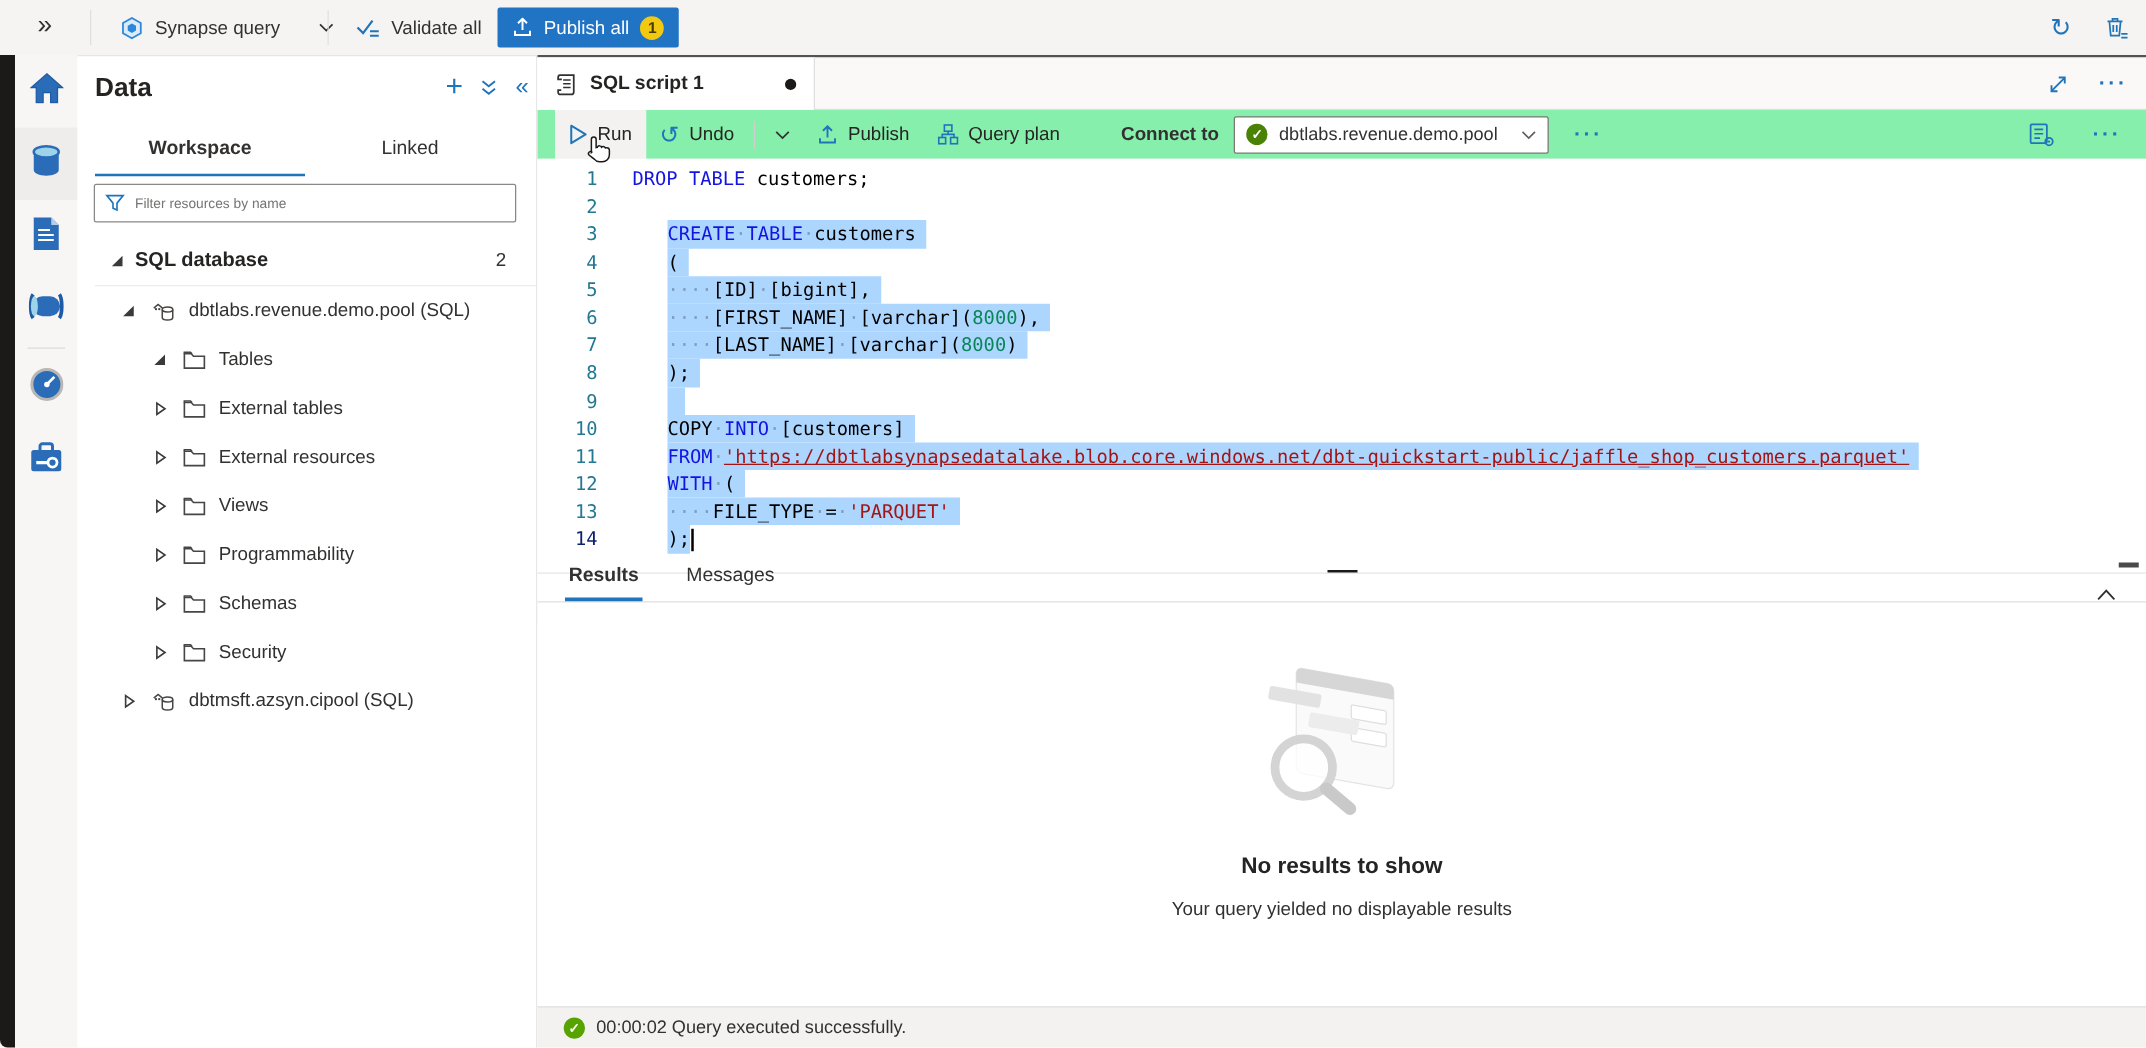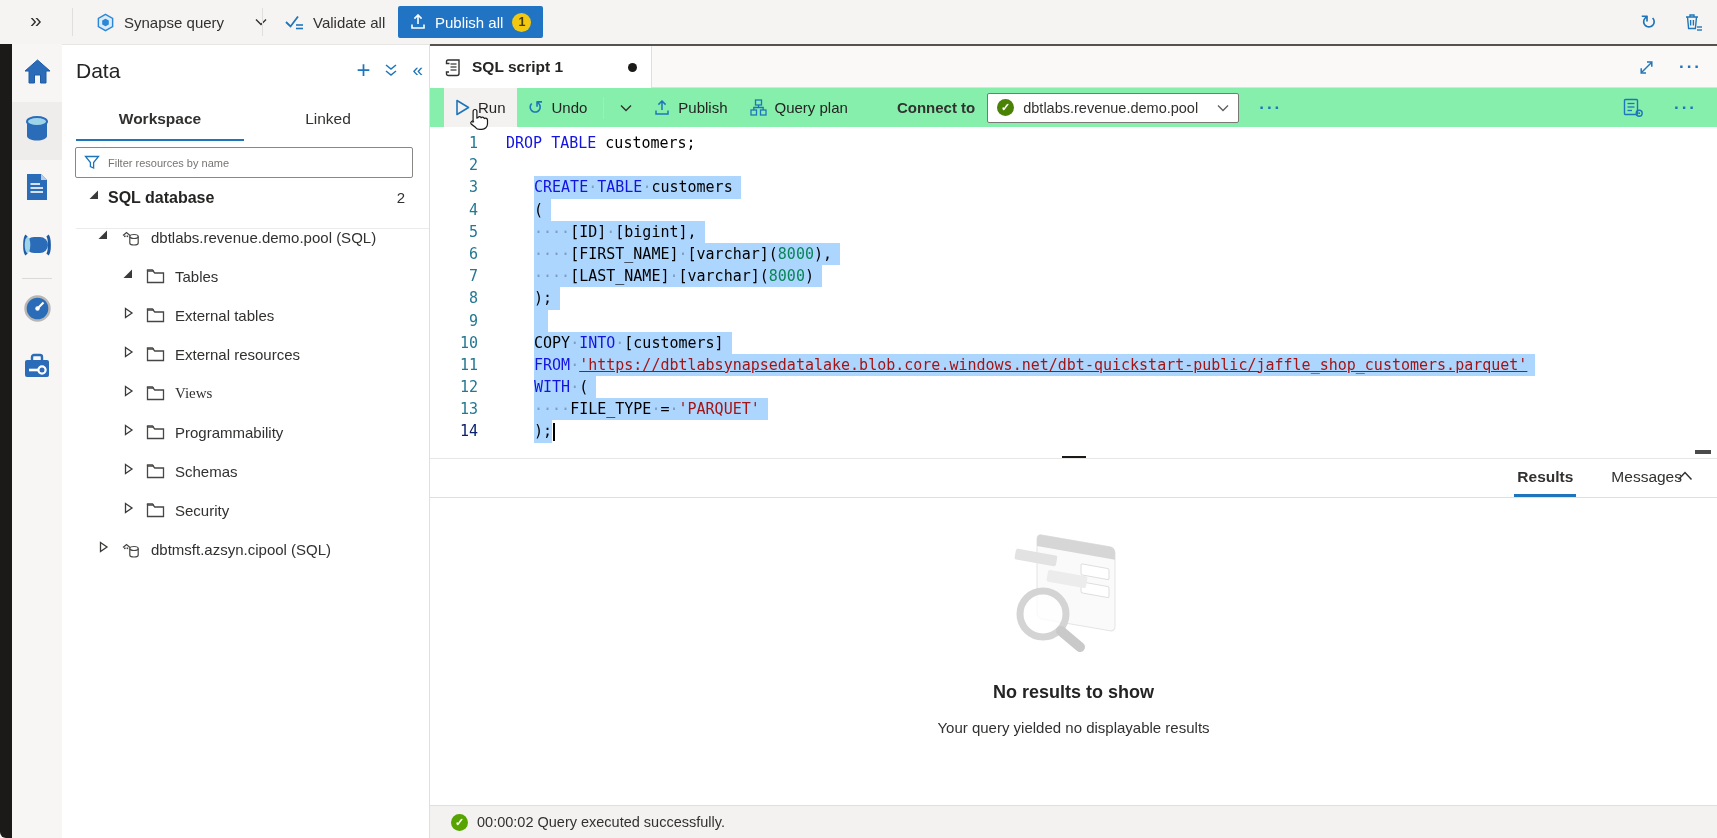--- a/index.html
+++ b/index.html
@@ -26,33 +26,33 @@
   .rail { position:absolute; left:0; top:44px; bottom:0; width:62px; background:#f7f6f5; }
   .rail-strip { position:absolute; left:0; top:0; bottom:0; width:12px; background:#1b1a19; border-radius:0 0 0 6px; }
   .rail-items { position:absolute; left:12px; top:0; width:50px; }
   .rail-item { width:50px; height:58px; display:flex; align-items:center; justify-content:center; }
   .rail-item.active { background:#efedeb; }
   .rail-div { width:30px; height:1px; background:#dcdad8; margin:2px auto; }
 
   
   .data-panel { position:absolute; left:62px; top:44px; bottom:0; width:368px;
     background:#fff; border-right:1px solid #e1dfdd; border-top:1px solid #e8e6e4; }
-  .dp-title { position:absolute; left:14px; top:14px; font-size:21px; font-weight:normal; color:#252423; }
+  .dp-title { position:absolute; left:14px; top:14px; font-size:21px; font-weight:bold; color:#252423; }
   .dp-actions { position:absolute; right:6px; top:14px; display:flex; align-items:center; gap:14px; color:#1f75bb; }
   .dp-plus { font-size:24px; font-weight:300; line-height:20px; }
   .dp-tabs { position:absolute; left:14px; top:56px; right:14px; display:flex; }
   .dp-tab { width:168px; text-align:center; font-size:15.5px; padding:9px 0 11px; color:#323130; }
   .dp-tab.active { font-weight:bold; border-bottom:2.5px solid #1f75bb; }
   .dp-filter { position:absolute; left:13px; top:102px; width:338px; height:31px;
     border:1px solid #8a8886; border-radius:2px; background:#fff; display:flex; align-items:center; padding:0 8px; gap:8px; }
   .dp-filter input { border:none; outline:none; flex:1; font-size:11px; font-family:inherit; color:#323130; background:transparent; }
   .dp-filter input::placeholder { color:#767472; }
 
   .tree { position:absolute; left:0; top:144px; right:0; }
-  .tree-row { height:39px; display:flex; align-items:flex-start; font-size:15px; color:#323130; position:relative; }
+  .tree-row { height:39px; display:flex; align-items:center; font-size:15px; color:#323130; position:relative; }
   .tree-row .caret { width:12px; height:12px; flex:0 0 12px; display:flex; }
   .tree-root { font-size:16px; font-weight:bold; color:#252423; }
   .tree-count { position:absolute; right:24px; font-weight:normal; font-size:15px; color:#323130; }
   .tree-divider { height:1px; background:#edebe9; margin:0 0 0 14px; }
   .ticon { margin:0 10px 0 12px; flex:0 0 auto; display:flex; }
 
   
   .editor { position:absolute; left:430px; top:44px; right:0; bottom:0; background:#fff; border-top:2px solid #55524f; }
   .tabstrip { position:absolute; left:0; top:0; right:0; height:42px; background:#faf9f8; border-bottom:1px solid #e1dfdd; }
   .etab { position:absolute; left:0; top:0; width:222px; height:42px; background:#fff;
@@ -87,22 +87,22 @@
   .kw { color:#1414e0; }
   .num { color:#098658; }
   .str { color:#a31515; }
   .strl { color:#a31515; text-decoration:underline; }
   .wd { color:#7d9cc0; }
   .cursor { display:inline-block; width:2px; height:18px; background:#000; vertical-align:middle; margin-left:1px; }
   .sash { position:absolute; left:50%; margin-left:-12px; bottom:-3px; width:24px; height:5px; background:#1b1a19; z-index:3; }
   .ruler-mark { position:absolute; right:6px; bottom:4px; width:16px; height:4px; background:#4a4a4a; }
 
   
-  .results-tabs { position:absolute; left:0; top:412px; right:0; height:40px; background:#fff;
-    border-top:1px solid #e8e6e4; border-bottom:1px solid #e1dfdd; display:flex; align-items:flex-end; padding-left:22px;justify-content:flex-end; }
+  .results-tabs { position:absolute; left:0; top:412px; right:0; height:24px; background:#fff;
+    border-top:1px solid #e8e6e4; border-bottom:1px solid #e1dfdd; display:flex; align-items:flex-end; padding-left:22px; }
   .rtab { font-size:15.5px; color:#323130; padding:0 3px 11px; margin-right:32px; }
   .rtab.active { font-weight:bold; border-bottom:3px solid #1f75bb; padding-bottom:8px; }
   .rt-collapse { position:absolute; right:24px; top:12px; }
   .results-body { position:absolute; left:0; top:452px; right:0; bottom:33px; background:#fff; text-align:center; }
   .empty-illust { margin:28px auto 6px; display:block; }
   .empty-title { font-size:18px; font-weight:bold; color:#242424; margin-top:2px; }
   .empty-sub { font-size:15px; color:#323130; margin-top:16px; }
 
   .statusbar { position:absolute; left:0; right:0; bottom:0; height:33px; background:#f3f2f1;
     border-top:1px solid #e1dfdd; display:flex; align-items:center; padding-left:21px; gap:9px; font-size:14.5px; color:#323130; }
@@ -286,21 +286,21 @@
             </svg>
           </span>
           <span class="ticon">
             <svg width="19" height="16" viewBox="0 0 19 16">
               <path d="M1.5 3 H7 L8.8 5 H17.5 V14.5 H1.5 Z" fill="none" stroke="#484644" stroke-width="1.3"></path>
               <path d="M1.5 3 V1.8 H6.4 L7.6 3" fill="none" stroke="#484644" stroke-width="1.3"></path>
             </svg>
           </span>
           <span>External resources</span>
         </div>
-        <div class="tree-row" style="padding-left: 60px; font-family: Liberation Serif, serif;">
+        <div class="tree-row" style="padding-left: 60px;">
           <span class="caret">
             <svg width="12" height="12" viewBox="0 0 12 12">
               <polygon points="3.5,1.5 10,6 3.5,10.5" fill="none" stroke="#3b3a39" stroke-width="1.3"></polygon>
             </svg>
           </span>
           <span class="ticon">
             <svg width="19" height="16" viewBox="0 0 19 16">
               <path d="M1.5 3 H7 L8.8 5 H17.5 V14.5 H1.5 Z" fill="none" stroke="#484644" stroke-width="1.3"></path>
               <path d="M1.5 3 V1.8 H6.4 L7.6 3" fill="none" stroke="#484644" stroke-width="1.3"></path>
             </svg>

